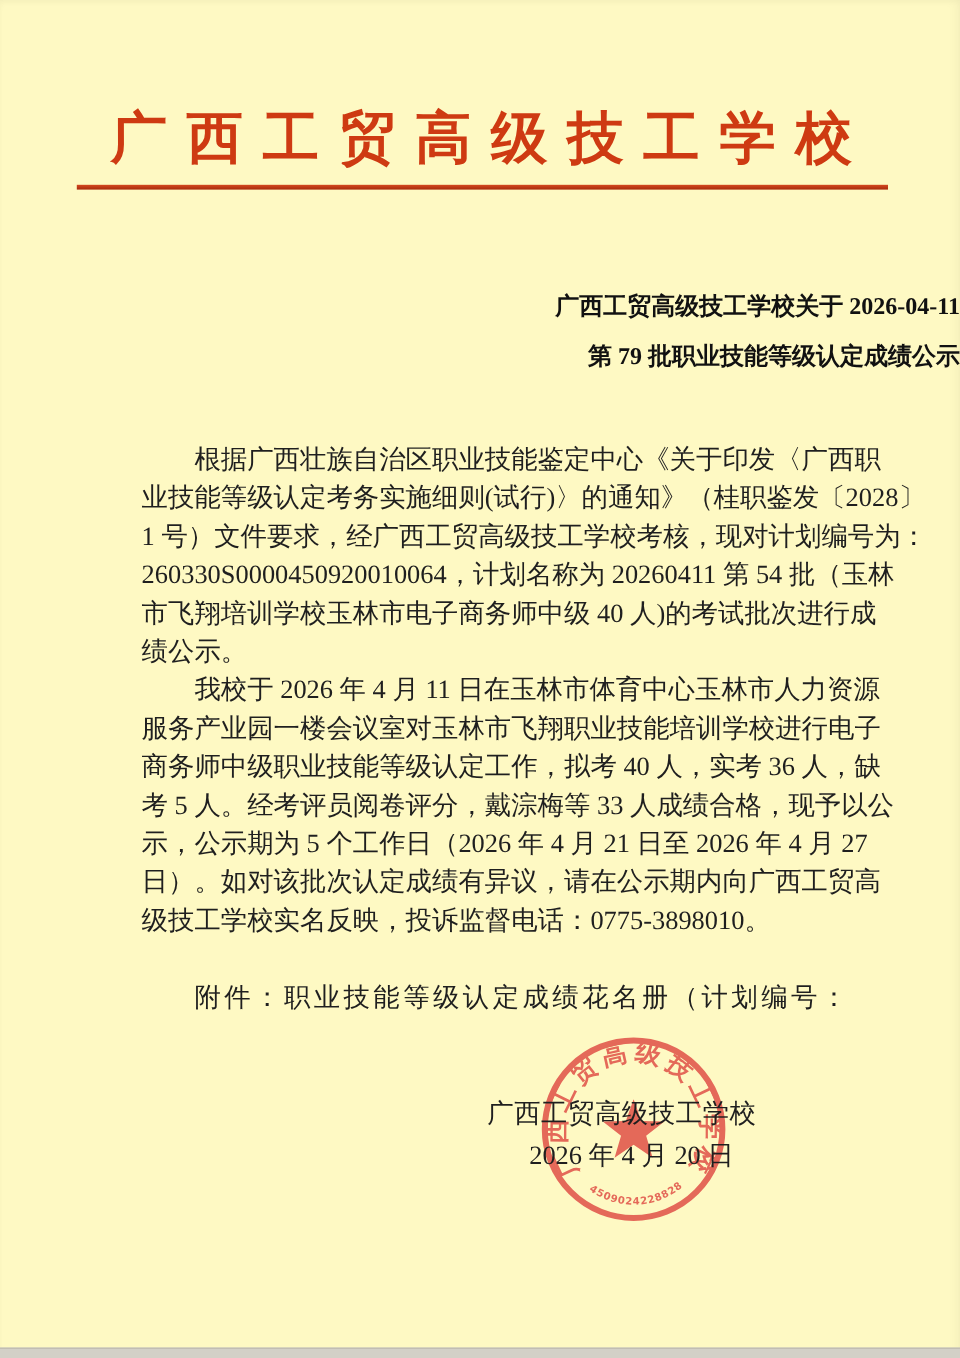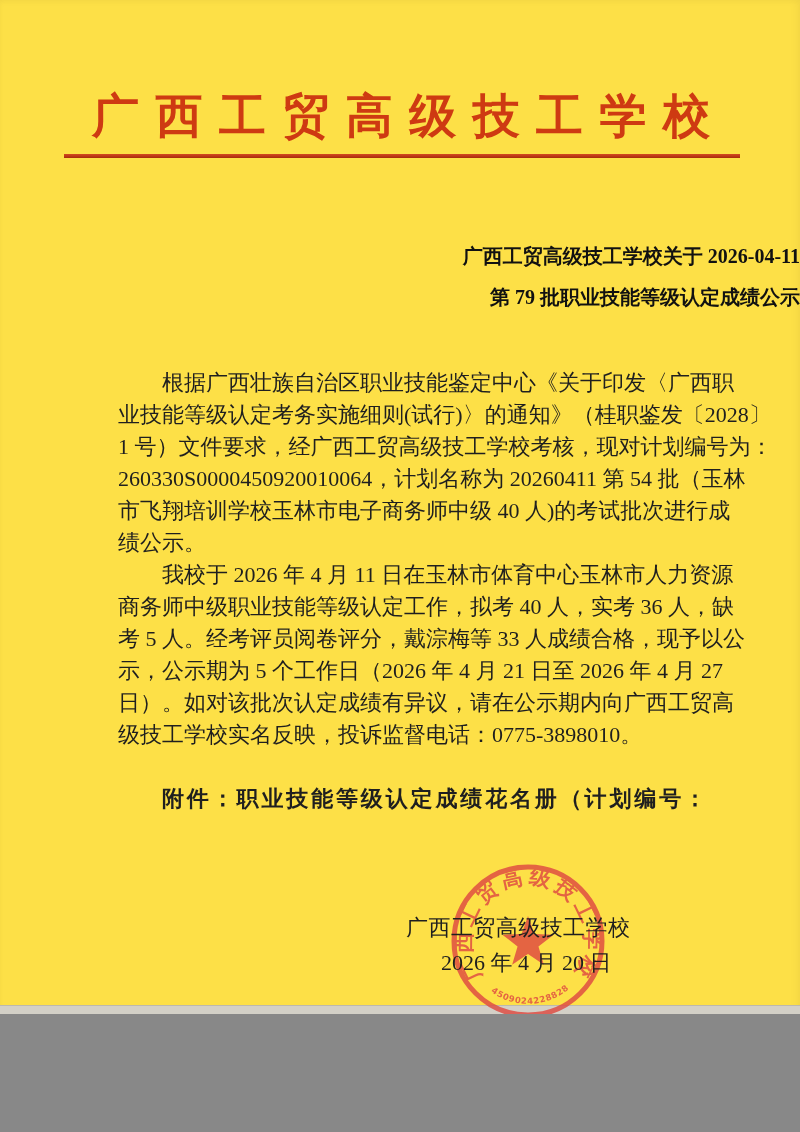--- a/index.html
+++ b/index.html
@@ -1,22 +1,22 @@
 <!DOCTYPE html>
 <html><head>
 <meta charset="utf-8">
 <style>
   * { margin: 0; padding: 0; box-sizing: border-box; }
   html, body { background: #888; }
   .page {
     position: relative;
     width: 800px;
-    height: 1014px;
+    height: 1132px;
     margin: 0 auto;
-    background: #fde047;
+    background: #fef9c3;
     overflow: hidden;
     font-family: "Liberation Serif", "DejaVu Serif", serif;
     color: #1f1f1f;
     box-shadow: inset -3px 0 8px rgba(0,0,0,0.04), inset 0 2px 4px rgba(0,0,0,0.02);
   }
   
   .letterhead {
     position: absolute;
     left: 92px; top: 86px; width: 618px;
     font-size: 47px;
@@ -53,21 +53,21 @@
   .ln {
     text-align: justify;
     text-align-last: justify;
     height: 32px;
     overflow: visible;
     white-space: nowrap;
     margin-left: 24px;
   }
   .ln.first { text-indent: 2em; }
   .ln.last { text-align-last: left; }
-  .attachment { margin-top: 32px; font-weight: bold; }
+  .attachment { margin-top: 32px; }
   
   .sig-name {
     position: absolute;
     left: 406px; top: 912px; width: 224px;
     font-size: 22px; line-height: 32px;
     text-align: justify; text-align-last: justify;
     white-space: nowrap;
     z-index: 3;
   }
   .sig-date {
@@ -123,20 +123,21 @@
     <div>
       <div class="ln first">根据广西壮族自治区职业技能鉴定中心《关于印发〈广西职</div>
       <div class="ln">业技能等级认定考务实施细则(试行)〉的通知》（桂职鉴发〔2028〕</div>
       <div class="ln">1 号）文件要求，经广西工贸高级技工学校考核，现对计划编号为：</div>
       <div class="ln">260330S0000450920010064，计划名称为 20260411 第 54 批（玉林</div>
       <div class="ln">市飞翔培训学校玉林市电子商务师中级 40 人)的考试批次进行成</div>
       <div class="ln last">绩公示。</div>
     </div>
     <div>
       <div class="ln first">我校于 2026 年 4 月 11 日在玉林市体育中心玉林市人力资源</div>
+      <div class="ln">服务产业园一楼会议室对玉林市飞翔职业技能培训学校进行电子</div>
       <div class="ln">商务师中级职业技能等级认定工作，拟考 40 人，实考 36 人，缺</div>
       <div class="ln">考 5 人。经考评员阅卷评分，戴淙梅等 33 人成绩合格，现予以公</div>
       <div class="ln">示，公示期为 5 个工作日（2026 年 4 月 21 日至 2026 年 4 月 27</div>
       <div class="ln">日）。如对该批次认定成绩有异议，请在公示期内向广西工贸高</div>
       <div class="ln last">级技工学校实名反映，投诉监督电话：0775-3898010。</div>
     </div>
     <div class="attachment">
       <div class="ln first">附件：职业技能等级认定成绩花名册（计划编号：</div>
     </div>
   </div>

